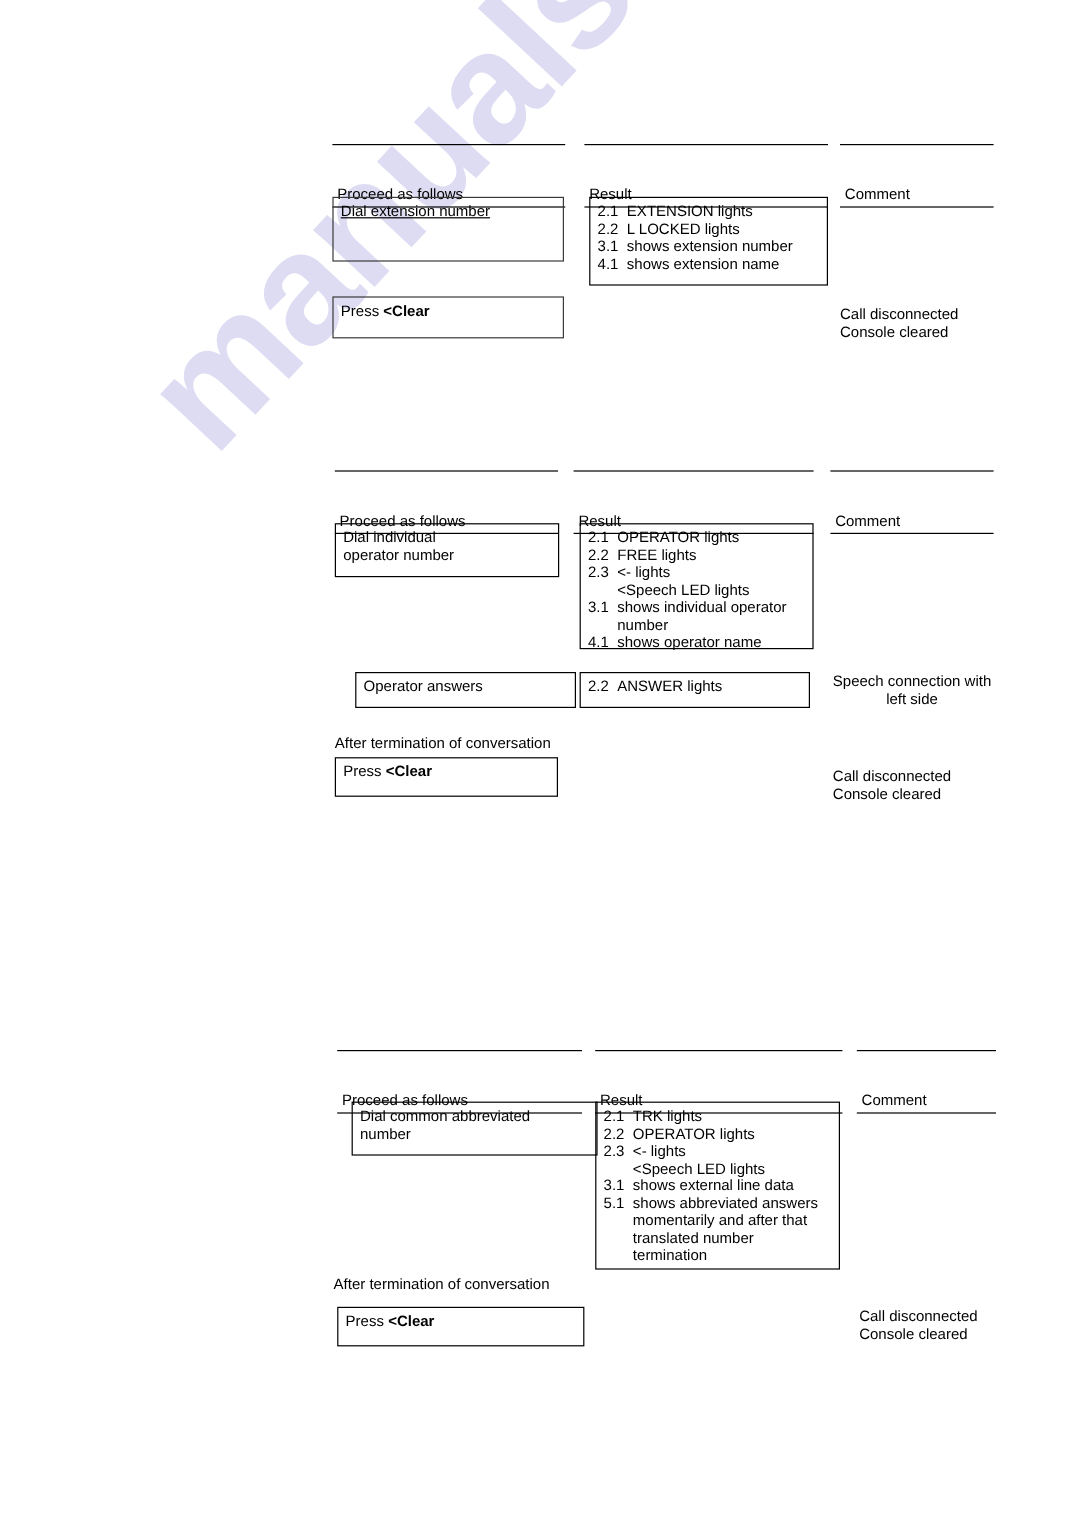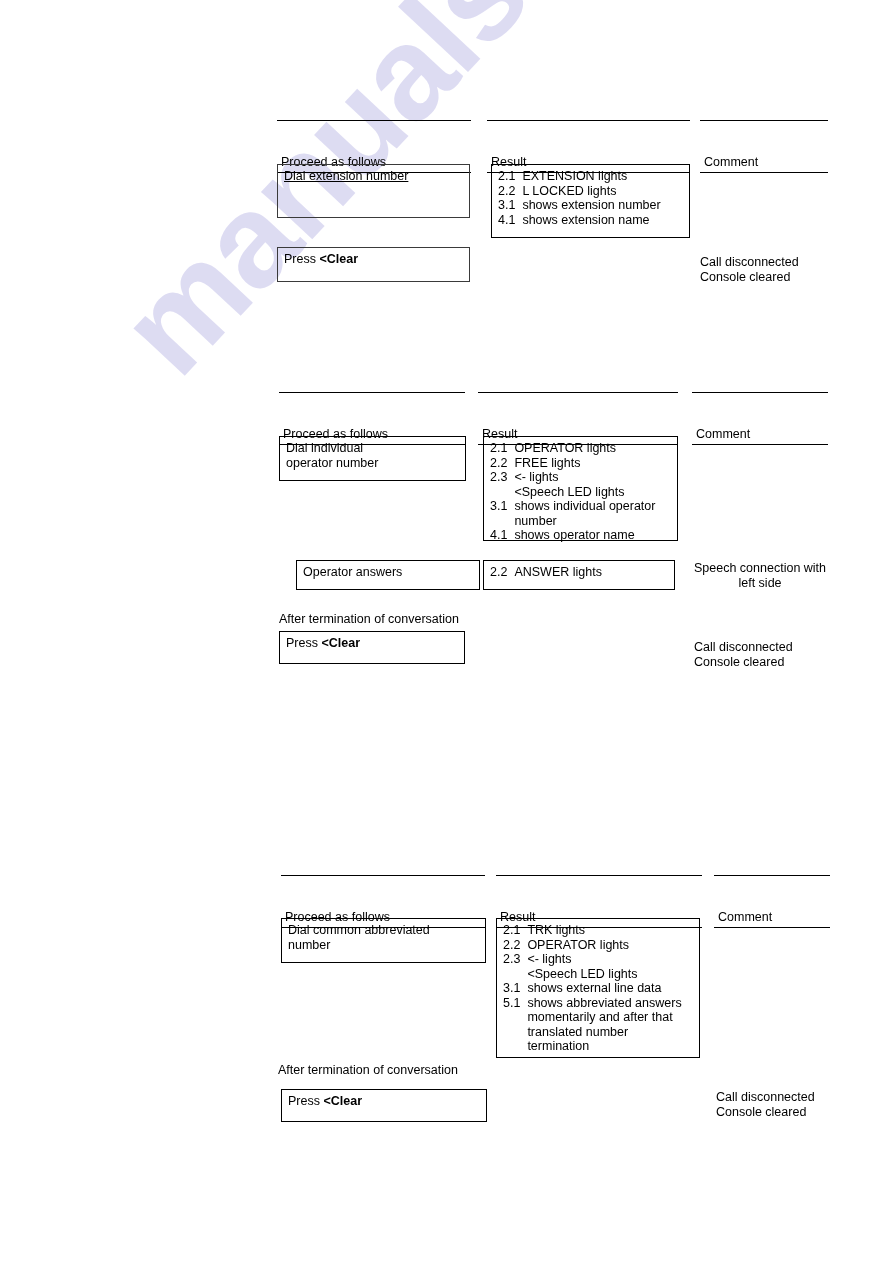--- a/index.html
+++ b/index.html
@@ -246,21 +246,21 @@
       <div class="rule"></div>
       <div class="label">Result</div>
       <div class="rule"></div>
     </div>
     <div class="hdr" style="left:714px; top:875px; width:116px;">
       <div class="rule"></div>
       <div class="label">Comment</div>
       <div class="rule"></div>
     </div>
 
-    <div class="box" style="left:281px; top:918px; width:205px; height:45px;">
+    <div class="box" style="left:293px; top:918px; width:205px; height:45px;">
       <div>Dial common abbreviated</div>
       <div>number</div>
     </div>
 
     <div class="box" style="left:496px; top:918px; width:204px; height:140px;">
       <div class="rlist">
         <div class="rrow">
           <span class="rnum">2.1</span>
           <span class="rtxt">TRK lights</span>
         </div>

